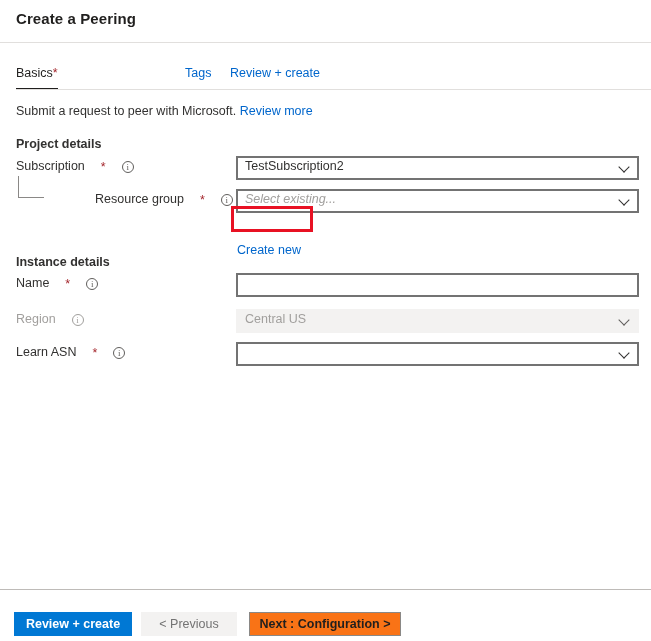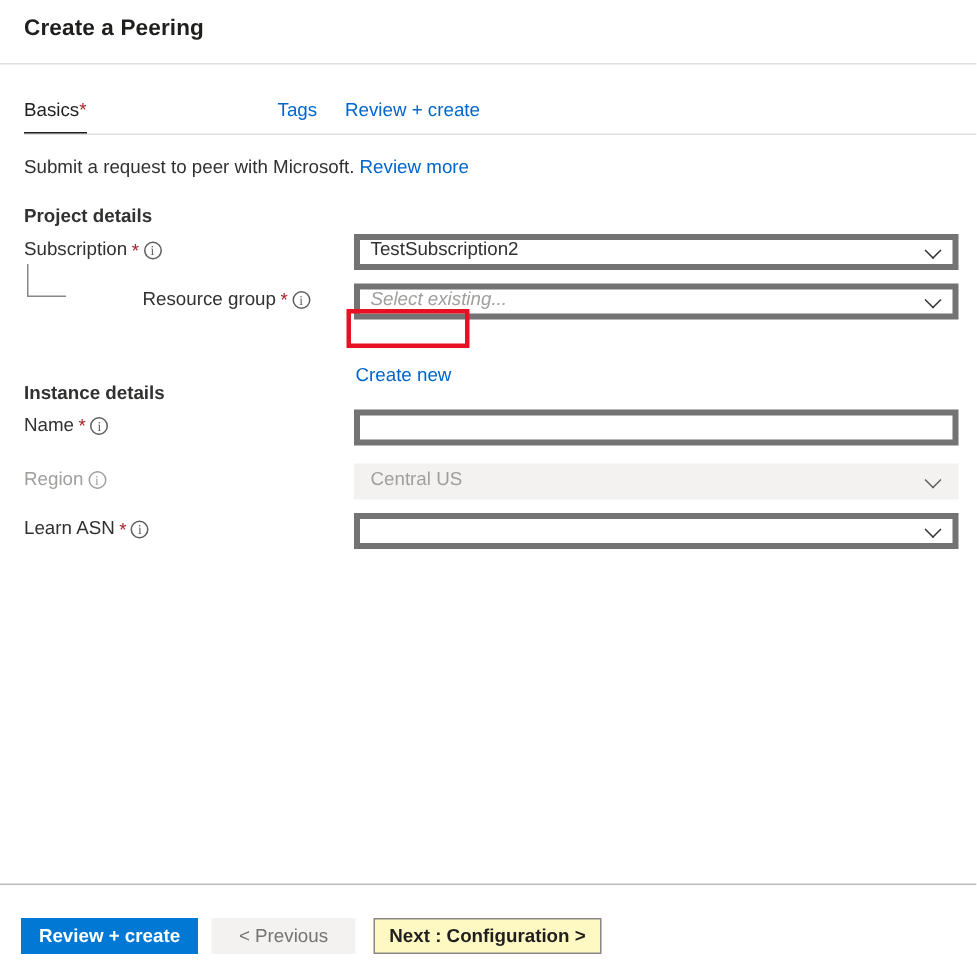--- a/index.html
+++ b/index.html
@@ -108,21 +108,21 @@
   #h-instance { top: 255px; }
 
   
   .field-label {
     position: absolute;
     font-size: 12.5px;
     color: #323130;
     white-space: nowrap;
     display: flex;
     align-items: center;
-    gap: 3px;
+    gap: 16px;
     text-align: center;
   }
   .field-label.disabled { color: #a19f9d; }
   .req-star {
     color: #a4262c;
     font-size: 12.5px;
     line-height: 1;
     position: relative;
     top: 1px;
   }
@@ -151,21 +151,21 @@
   }
   .field-label.disabled .info-icon { border-color: #a19f9d; }
   .field-label.disabled .info-icon::after { color: #a19f9d; }
 
   
   .control {
     position: absolute;
     left: 236px;
     width: 403px;
     height: 24px;
-    border: 4px solid #737373;
+    border: 2px solid #737373;
     background: #ffffff;
     font-size: 12.5px;
     color: #323130;
     display: flex;
     align-items: center;
     padding: 0 26px 4px 7px;
     cursor: pointer;
   }
   .control.disabled {
     border-color: transparent;
@@ -279,21 +279,21 @@
   .btn-disabled {
     left: 141px;
     width: 96px;
     background: #f3f2f1;
     color: #737373;
     cursor: default;
   }
   .btn-default {
     left: 249px;
     width: 152px;
-    background: #fef9c3;
+    background: #f97316;
     color: #201f1e;
     border: 1px solid #8a8886;
     font-weight: bold;
   }
 </style>
 </head>
 <body>
 
 <div class="page-title">Create a Peering</div>
 <div class="rule-top"></div>

